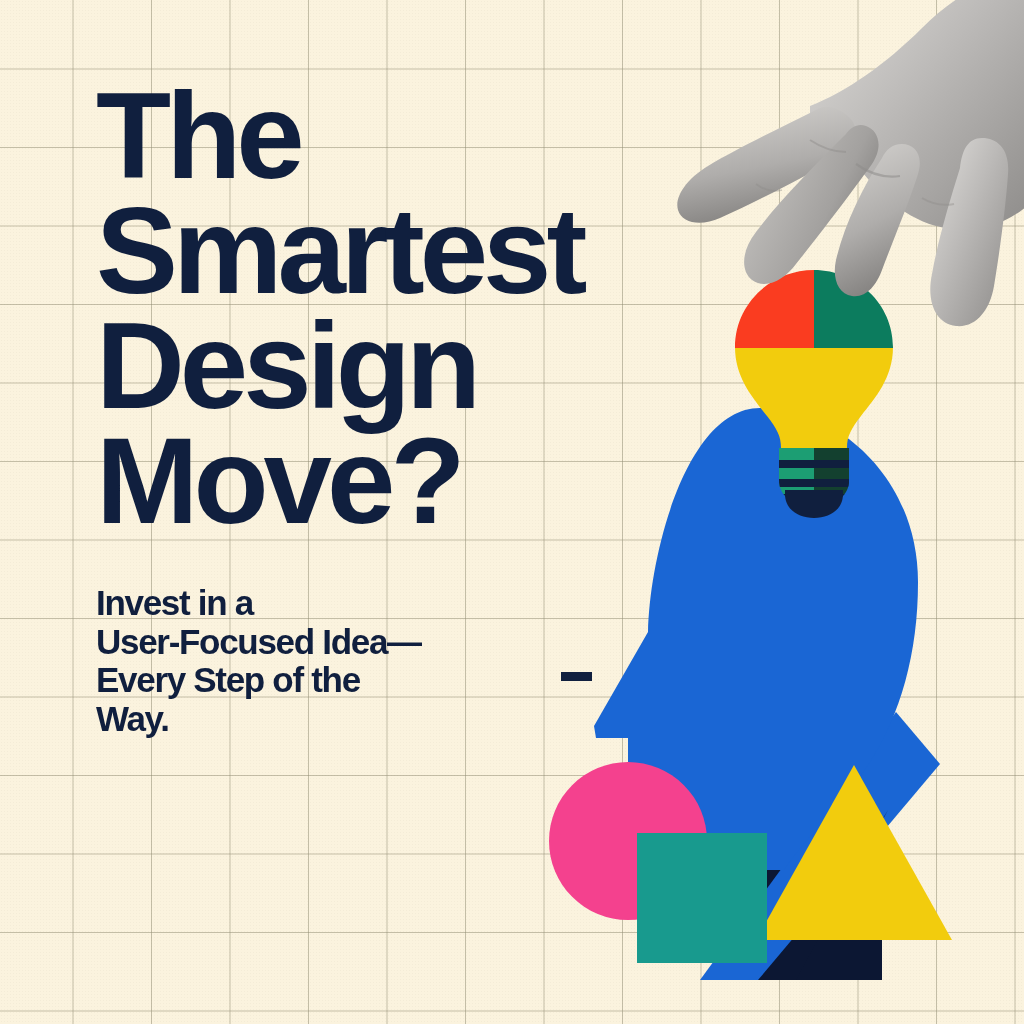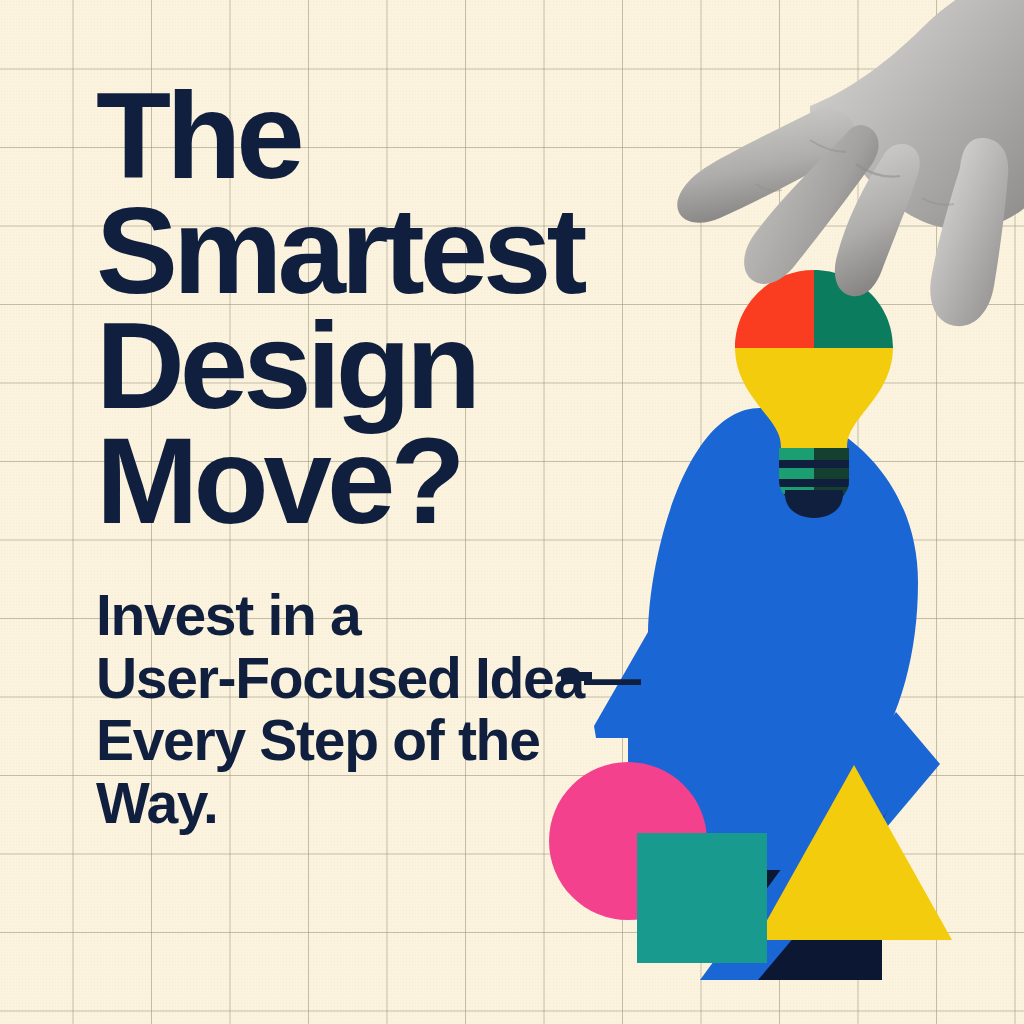--- a/index.html
+++ b/index.html
@@ -48,21 +48,21 @@
     color: #101F3E;
     font-size: 123px;
     line-height: 0.935;
     font-weight: 700;
     letter-spacing: -5.0px;
     margin: 0;
     white-space: pre-line;
   }
   #subhead {
     color: #101F3E;
-    font-size: 57px;
+    font-size: 35px;
     line-height: 1.10;
     font-weight: 700;
     letter-spacing: -1.3px;
     margin: 0;
     padding-top: 46px;
     white-space: pre-line;
   }
 
   
   #illo {

